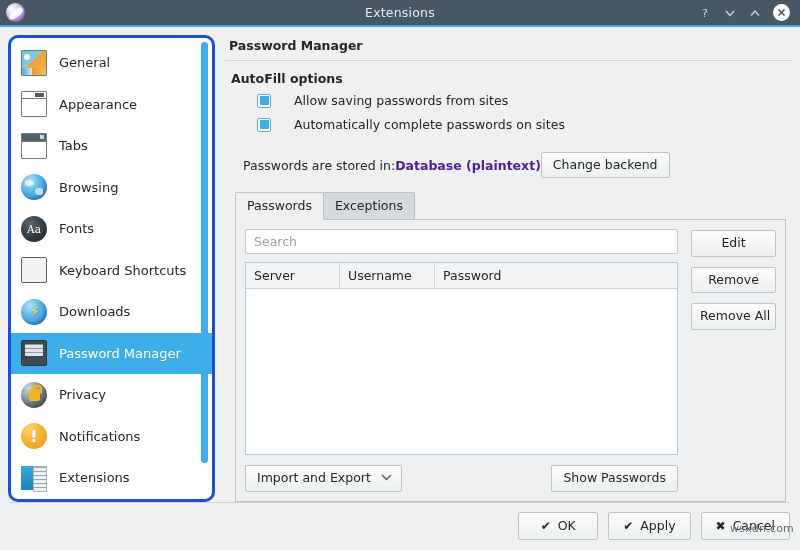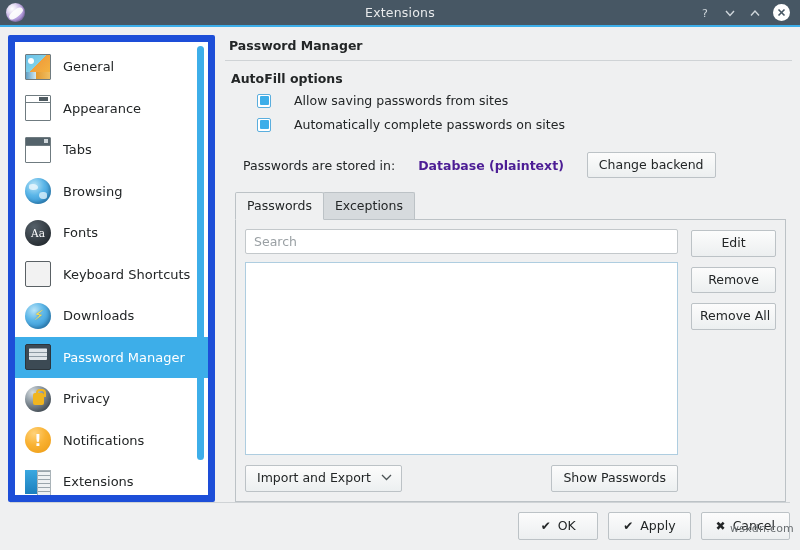--- a/index.html
+++ b/index.html
@@ -86,22 +86,22 @@
     padding: 8px 8px 0 8px;
     gap: 8px;
     min-height: 0;
   }
 
   
   .sidebar {
     width: 207px;
     flex: 0 0 207px;
     background: #ffffff;
-    border: 7px solid #1d4ed8;
-    border-radius: 2px;
+    border: 3px solid #1d4ed8;
+    border-radius: 10px;
     position: relative;
     overflow: hidden;
   }
   .sidebar-list {
     padding: 4px 0 4px 0;
     display: flex; flex-direction: column;
   }
   .side-item {
     height: 41.5px;
     display: flex; align-items: center;
@@ -289,21 +289,21 @@
     background: #ffffff;
     display: flex; align-items: center; justify-content: center;
     flex: 0 0 14px;
   }
   .checkbox .fill {
     width: 9px; height: 9px; background: #3daee9; border-radius: 1px;
   }
   .check-label { font-size: 12.5px; color: #232627; }
 
   .store-row {
-    display: flex; align-items: center; gap: 23px;
+    display: flex; align-items: center; gap: 0;
     margin: 11px 0 9px 18px;
   }
   .store-label { font-size: 12.5px; color: #232627; }
   .store-value { font-size: 12.5px; color: #4c1d95; font-weight: bold; }
 
   .btn {
     background: linear-gradient(180deg,#fcfcfc 0%,#eceff0 100%);
     border: 1px solid #bcc2c6;
     border-radius: 2px;
     font-size: 12.5px;
@@ -566,20 +566,25 @@
         <div class="tab active">Passwords</div>
         <div class="tab">Exceptions</div>
       </div>
 
       <div class="tabpanel">
         <div class="tp-left">
 
           <div class="search-input">Search</div>
 
           <div class="table">
+            <div class="thead">
+              <div class="th th-server">Server</div>
+              <div class="th th-user">Username</div>
+              <div class="th th-pass">Password</div>
+            </div>
             <div class="tbody"></div>
           </div>
 
           <div class="tp-bottom">
             <button class="btn split-btn">
               <span>Import and Export</span>
               <span class="chev">
                 <svg width="11" height="8" viewBox="0 0 11 8">
                     <polyline points="1,2 5.5,6.5 10,2" fill="none" stroke="#4d5356" stroke-width="1.3"></polyline>
                   </svg>

